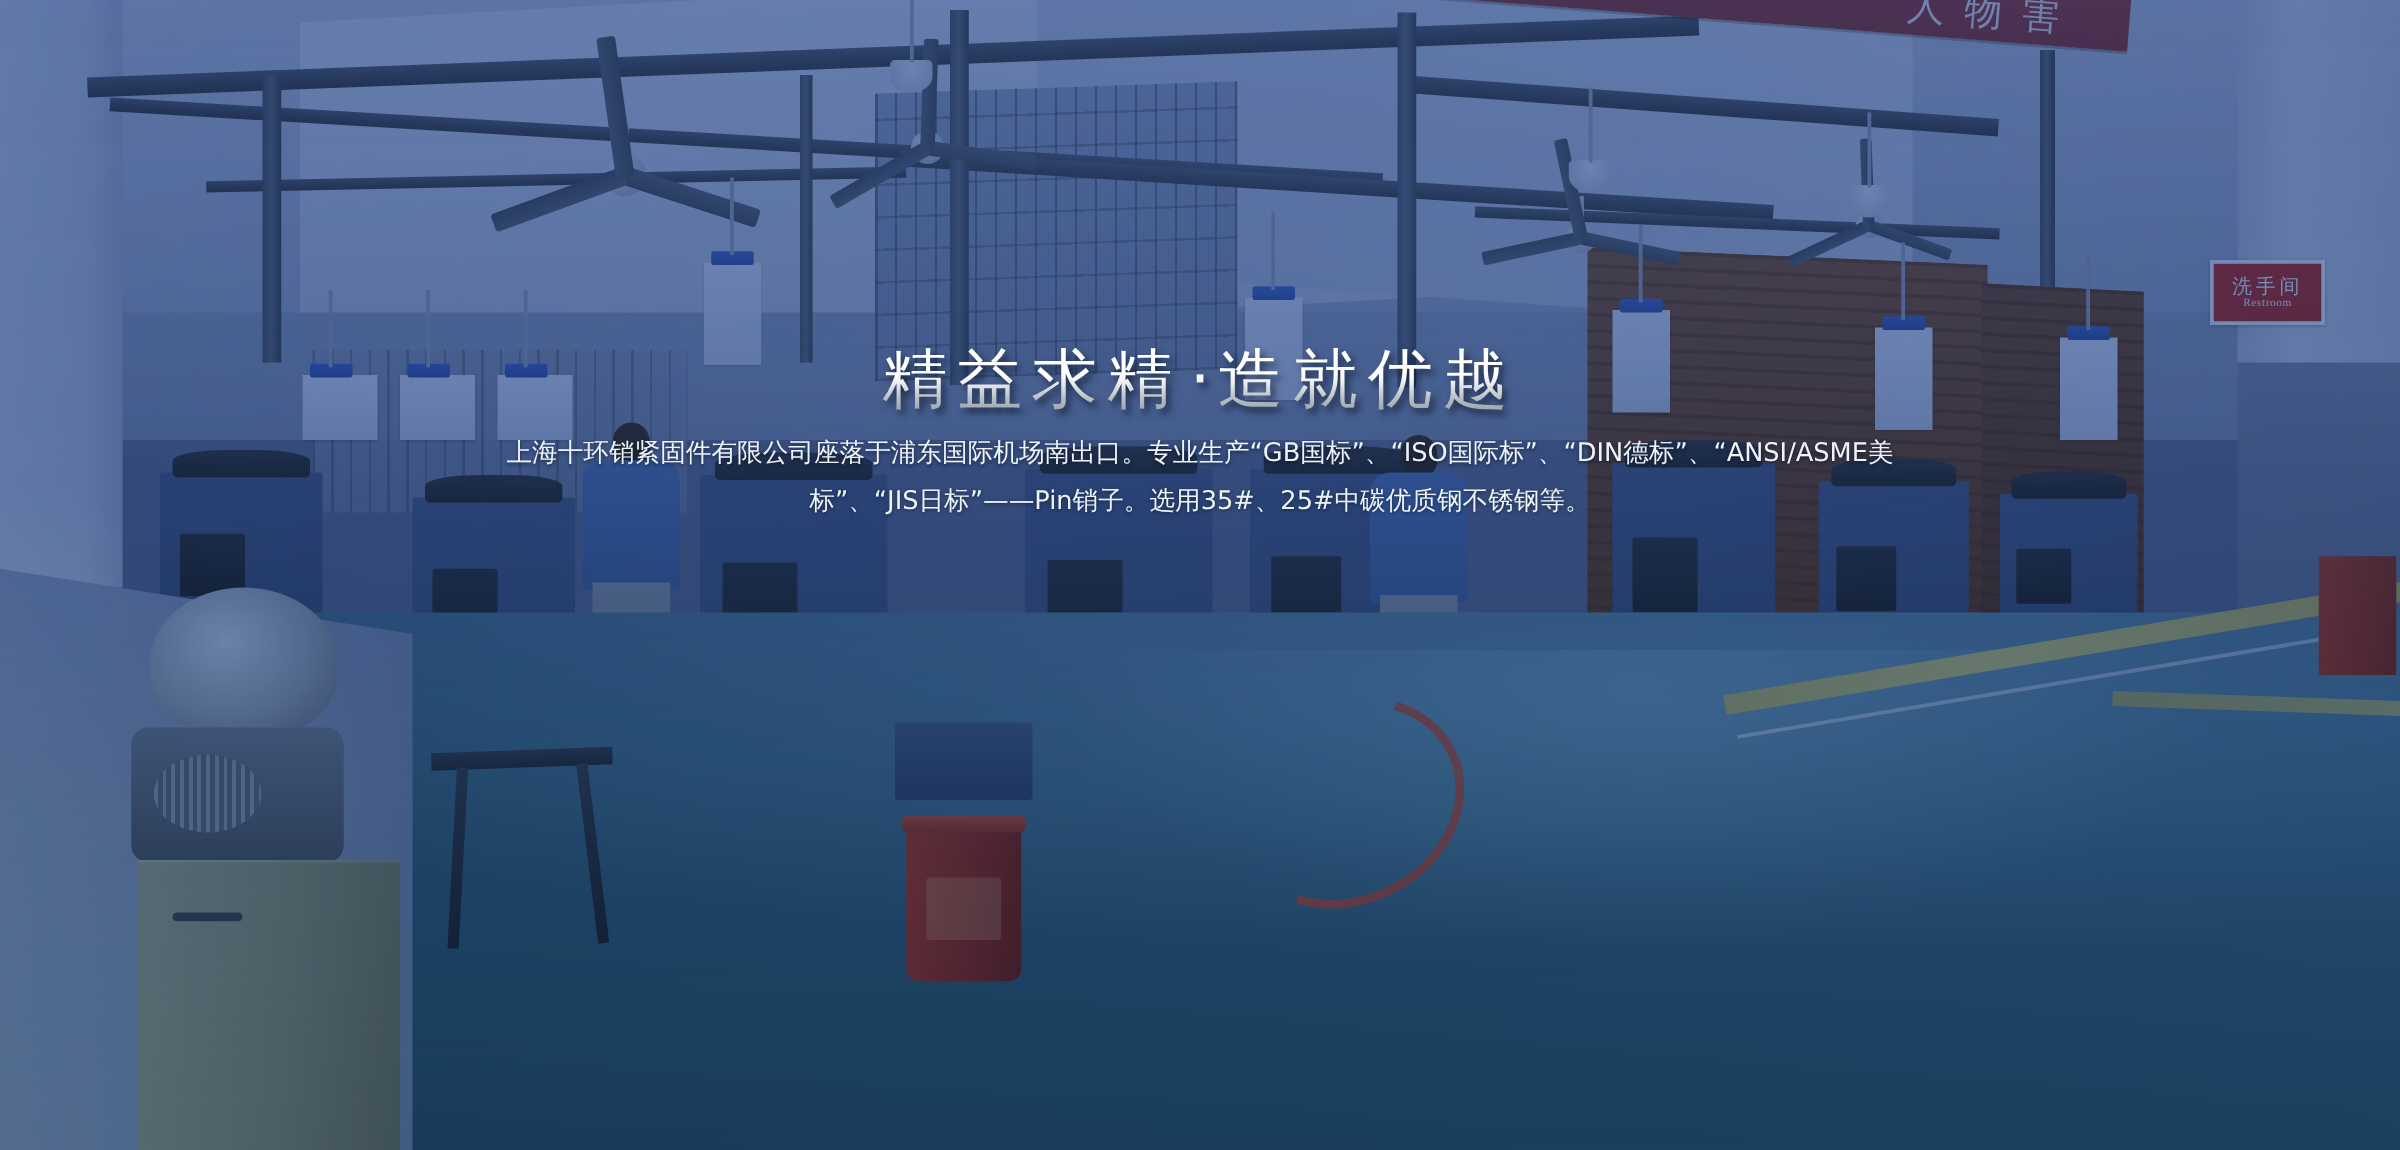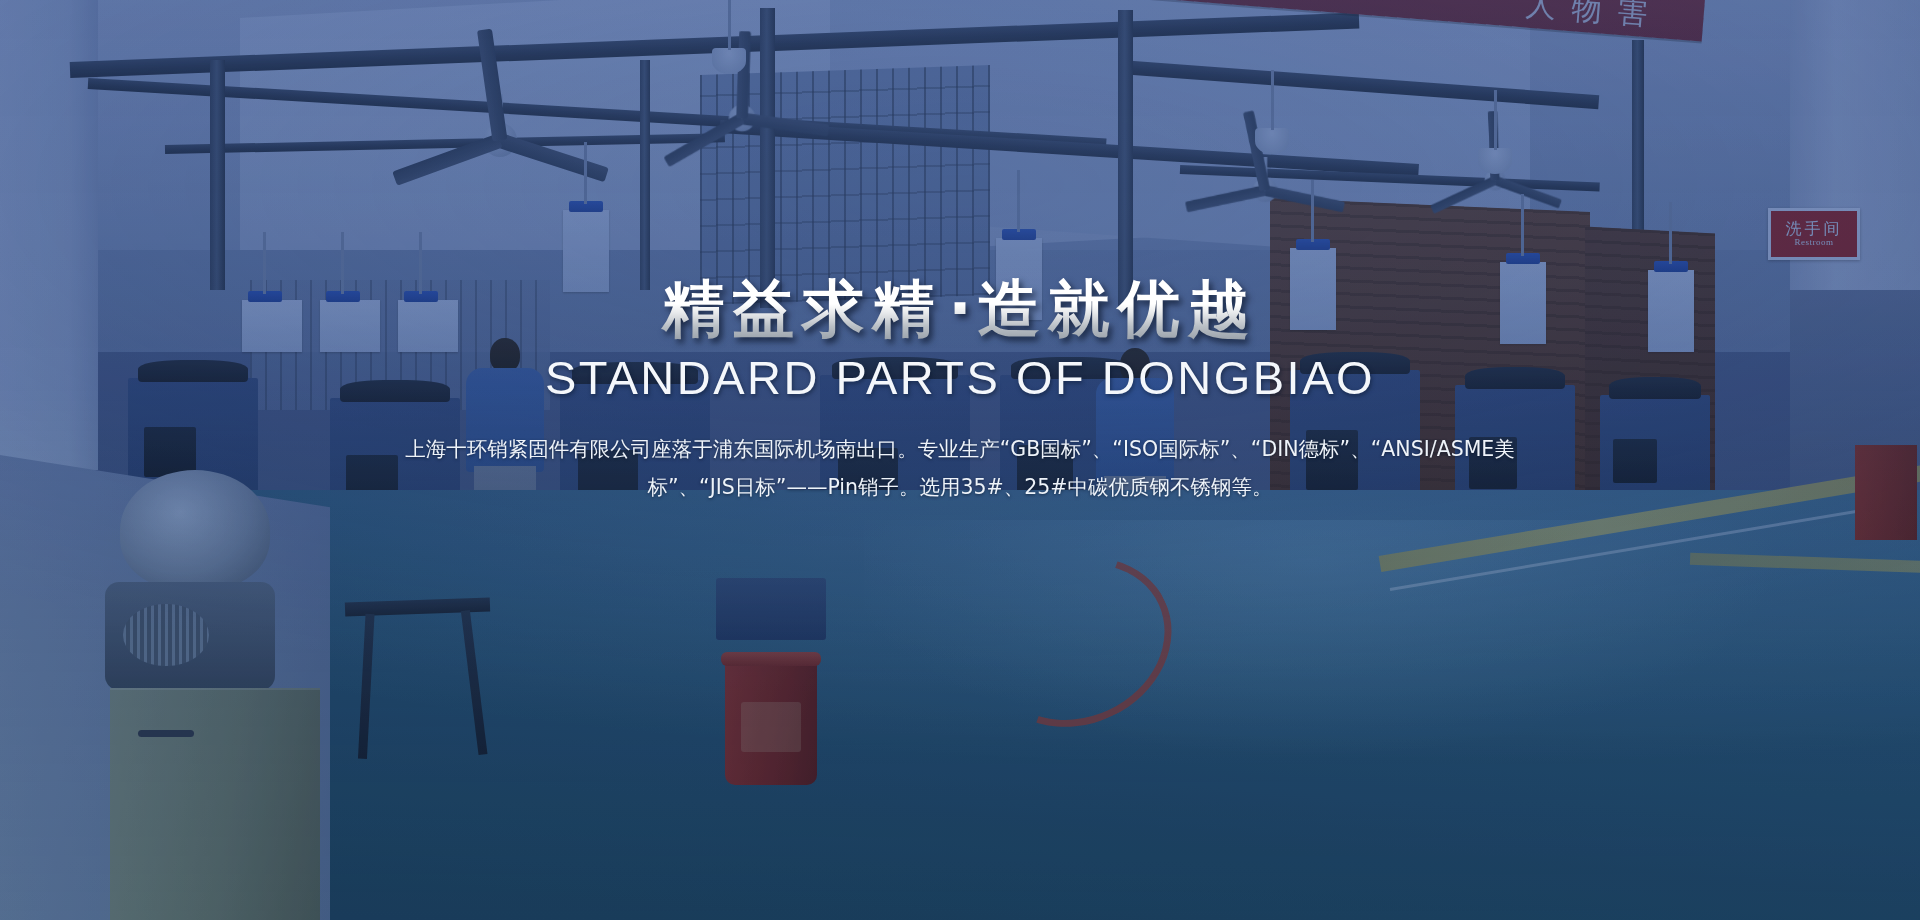--- a/index.html
+++ b/index.html
@@ -415,22 +415,22 @@
   
   .hero-copy {
     position: absolute;
     left: 0; right: 0; top: 278px;
     text-align: center;
     z-index: 20;
   }
 
   .headline {
     font-family: "DejaVu Sans", sans-serif;
-    font-weight: 700;
-    font-size: 62px;
+    font-weight: 400;
+    font-size: 52px;
     line-height: 1;
     letter-spacing: 8px;
     margin: 0 0 14px 0;
     background: linear-gradient(180deg,
       #ffffff 0%, #ffffff 42%, #e8eaec 56%, #b9bfc5 78%, #9aa2ab 100%);
     -webkit-background-clip: text;
     background-clip: text;
     color: transparent;
     -webkit-text-fill-color: transparent;
     filter: drop-shadow(3px 4px 3px rgba(8,18,38,.72));
@@ -627,18 +627,17 @@
 
   <div class="tint"></div>
   <div class="tint2"></div>
 
   <div class="hero-copy">
 
     <h1 class="headline">
       <span>精益求精</span><span class="dot">·</span><span>造就优越</span>
     </h1>
 
-    <h2 class="subhead">STANDARD PARTS OF DONGBIAO</h2>
 
     <p class="desc">上海十环销紧固件有限公司座落于浦东国际机场南出口。专业生产“GB国标”、“ISO国际标”、“DIN德标”、“ANSI/ASME美标”、“JIS日标”——Pin销子。选用35#、25#中碳优质钢不锈钢等。</p>
   </div>
 
 </div>
 
 </body></html>

